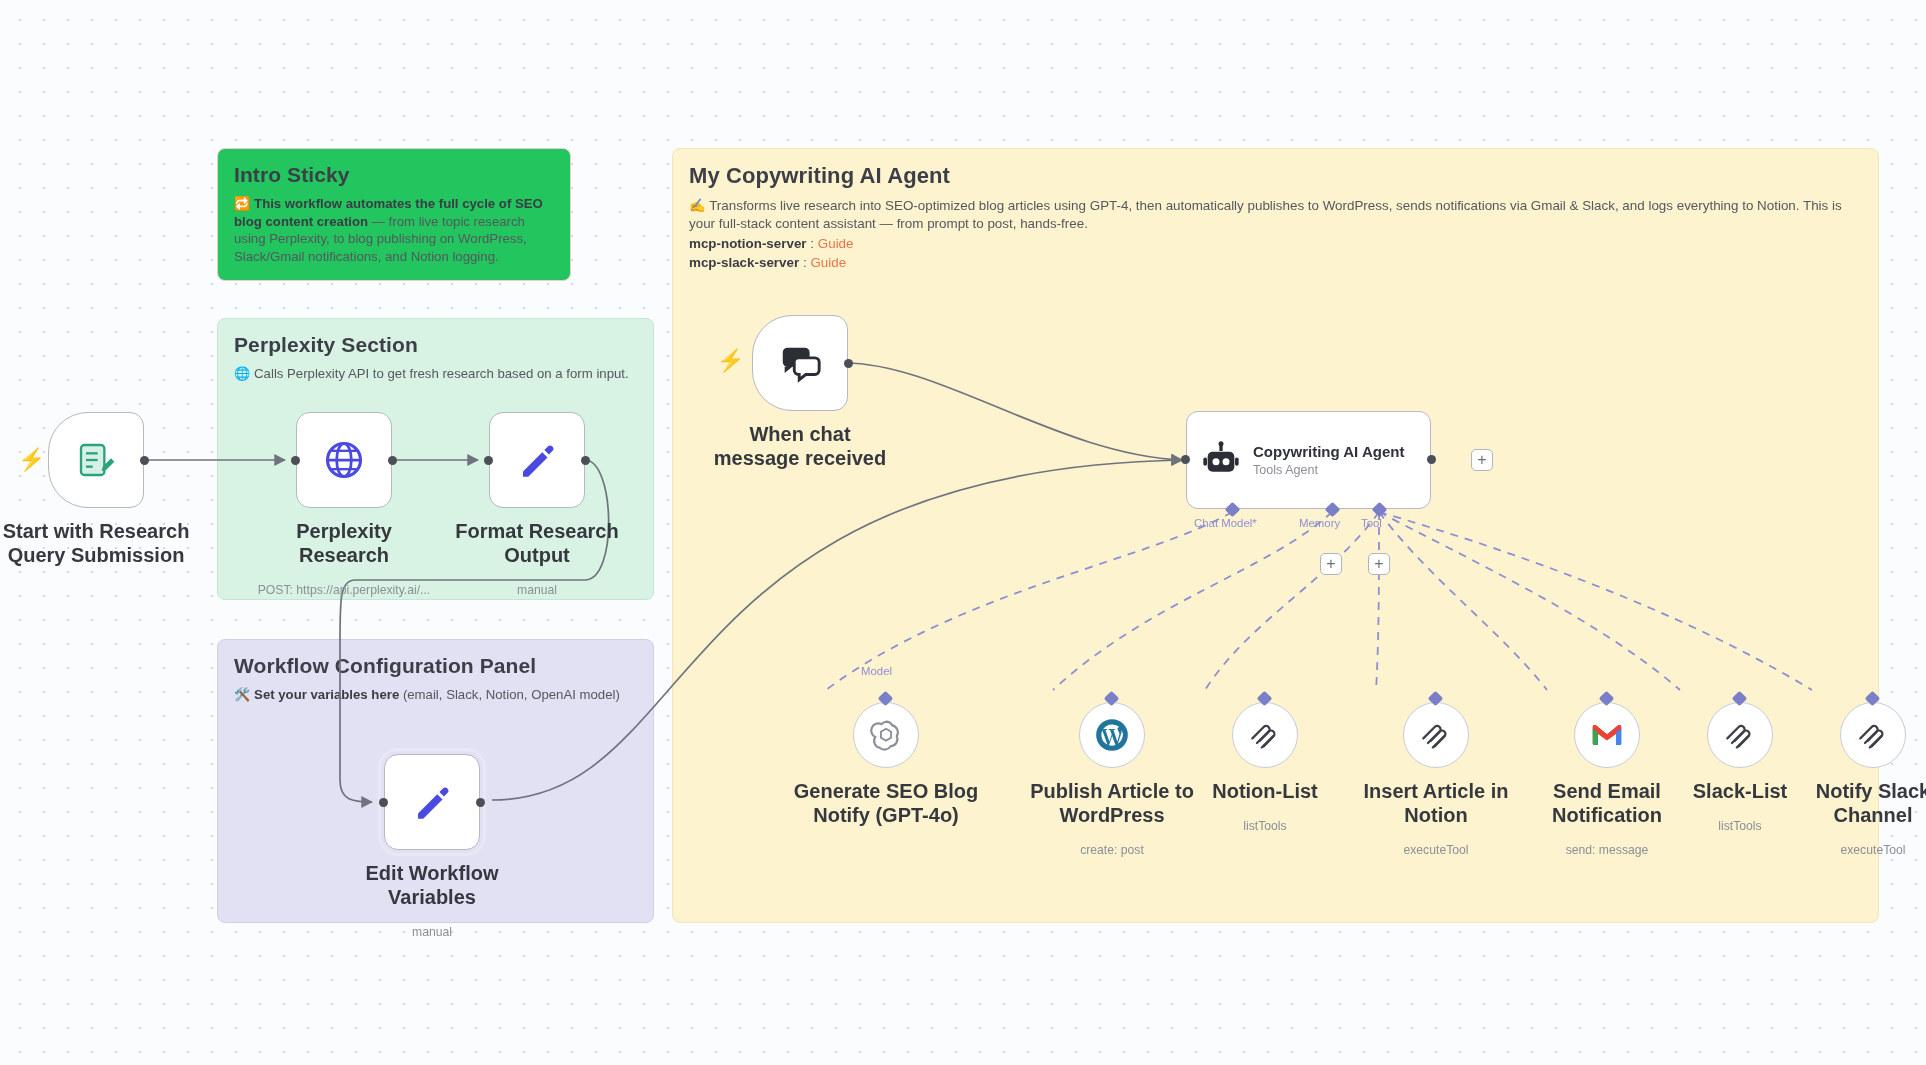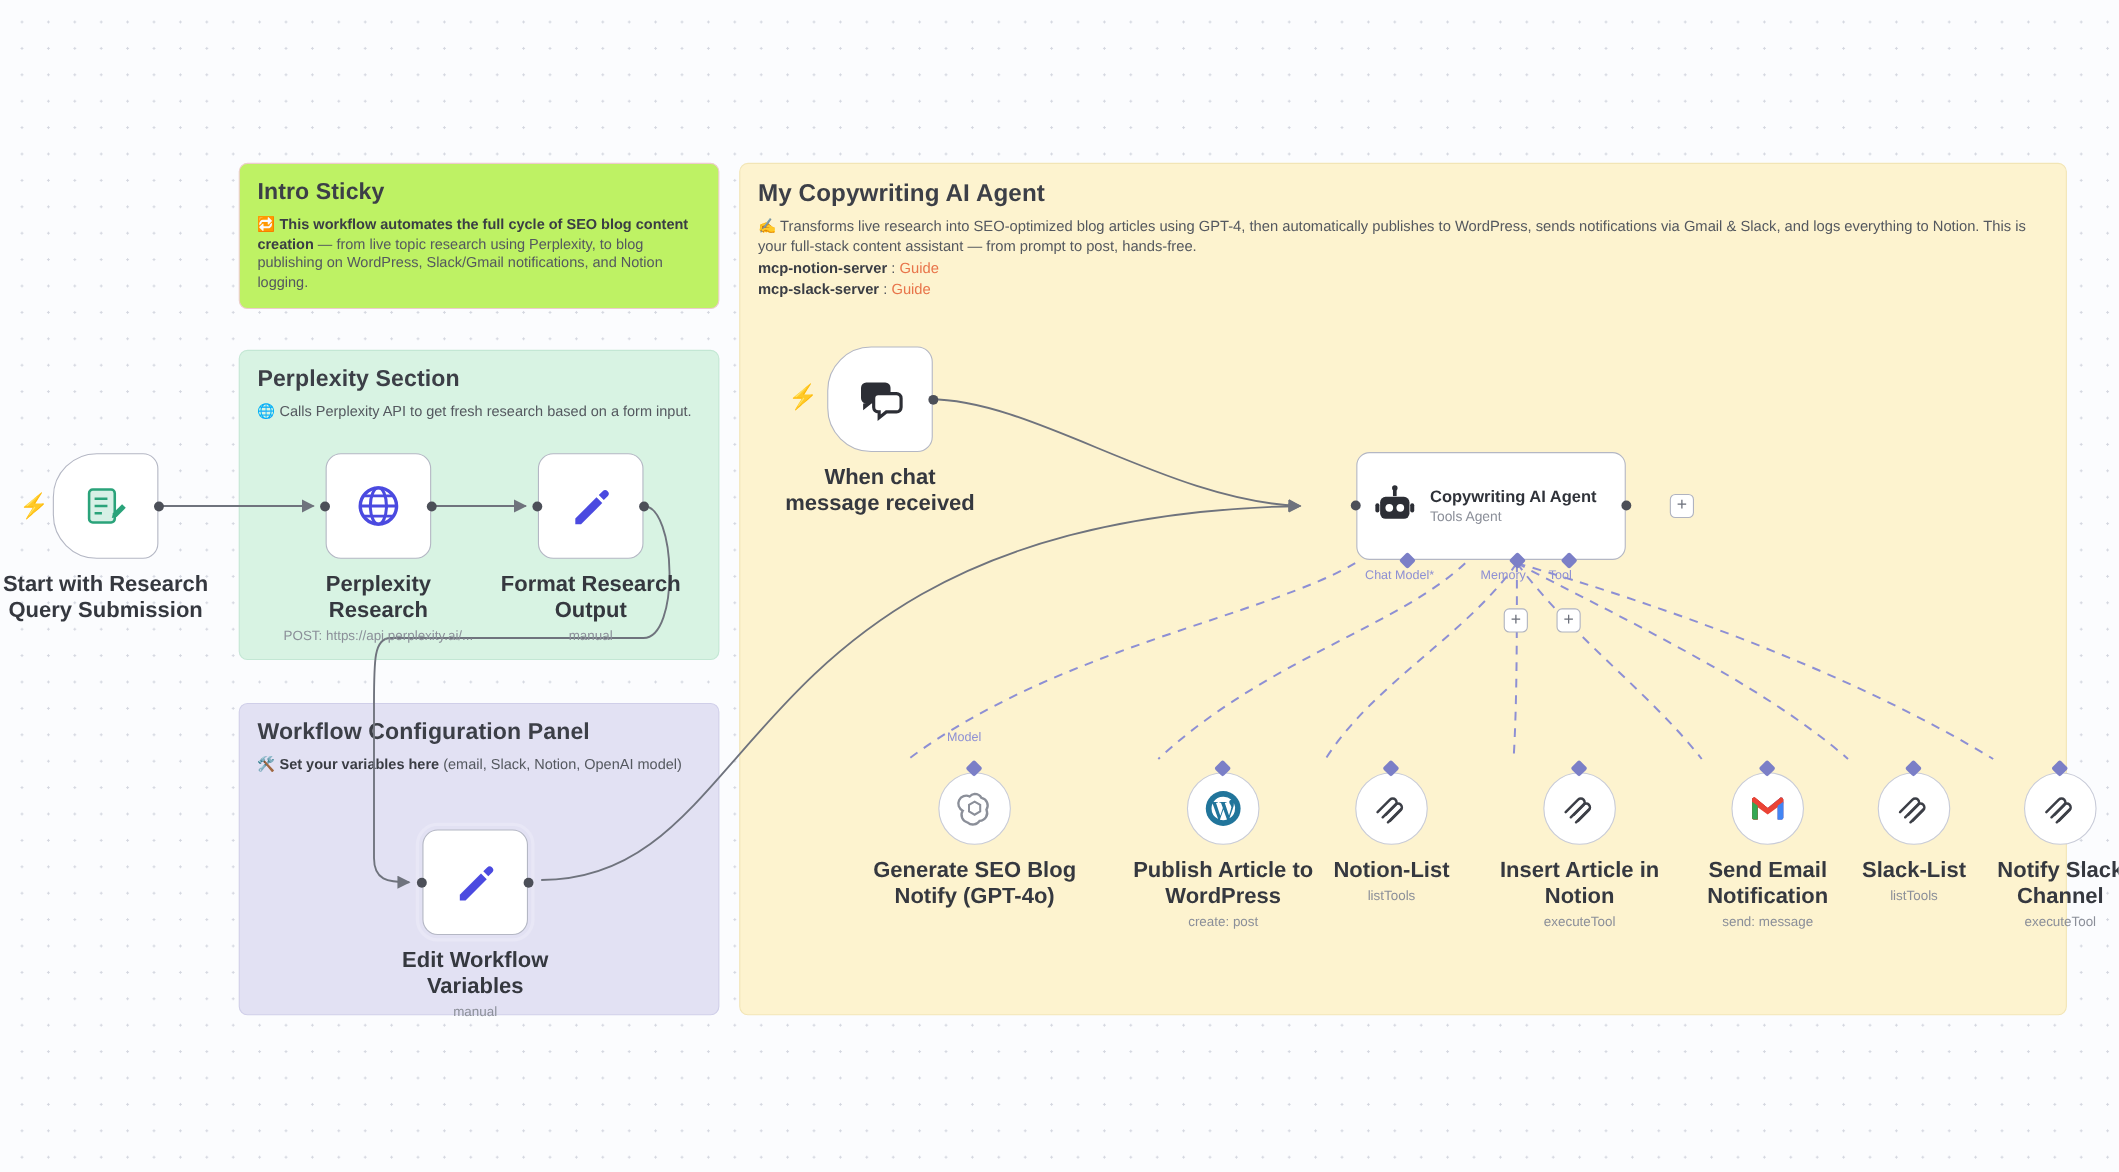--- a/index.html
+++ b/index.html
@@ -18,22 +18,22 @@
     background-position: 8px 8px;
   }
   .layer { position:absolute; inset:0; }
 
   
   .sticky { position:absolute; border-radius:8px; padding:14px 16px 14px 16px; }
   .sticky h2 { margin:0 0 8px 0; font-size:21px; font-weight:700; color:#3c3f47; letter-spacing:.1px; }
   .sticky .body { font-size:13.2px; line-height:1.33; color:#54585f; }
   .sticky .body b { color:#3a3d44; }
 
-  #sticky-intro { left:217px; top:148px; width:437px; height:133px;
-      background:#bef264; border:1px solid #edcccc; }
+  #sticky-intro { left:217px; top:148px; width:354px; height:133px;
+      background:#22c55e; border:1px solid #edcccc; }
   #sticky-perplexity { left:217px; top:318px; width:437px; height:282px;
       background:#d8f3e3; border:1px solid #c3e7d4; }
   #sticky-config { left:217px; top:639px; width:437px; height:284px;
       background:#e2e1f3; border:1px solid #d0cfe9; }
   #sticky-agent { left:672px; top:148px; width:1207px; height:775px;
       background:#fdf3cf; border:1px solid #f2e5b6; }
   #sticky-agent h2 { font-size:22px; }
   #sticky-agent .body { font-size:13.4px; line-height:1.36; max-width:1190px; }
   .guide-link { color:#e8744a; }
 
@@ -49,21 +49,21 @@
   }
   .nbox.trig { border-top-left-radius:40px; border-bottom-left-radius:40px; }
   .ncircle {
     width:66px; height:66px; border-radius:50%;
     background:#ffffff; border:1.6px solid #c8cbd8;
     display:flex; align-items:center; justify-content:center;
     margin:0 auto;
   }
   .nlabel { text-align:center; font-size:20px; font-weight:700; color:#35383f;
             line-height:1.2; margin-top:11px; width:190px; margin-left:auto; margin-right:auto; }
-  .nsub { text-align:center; font-size:12.2px; color:#8b8f99; margin-top:4px; width:210px;
+  .nsub { text-align:center; font-size:12.2px; color:#8b8f99; margin-top:16px; width:210px;
           margin-left:auto; margin-right:auto; }
 
   
   #node-agent .abox {
     width:245px; height:98px; border-radius:12px; background:#fff;
     border:1.6px solid #b4b7c4; display:flex; align-items:center; padding:0 14px; gap:12px;
   }
   #node-agent .atext .t1 { font-size:15px; font-weight:600; color:#2f3239; line-height:1.18; }
   #node-agent .atext .t2 { font-size:12.6px; color:#8b8f99; margin-top:3px; }
 
@@ -225,21 +225,21 @@
     <div class="nbox trig">
       <svg class="ico" width="46" height="46" viewBox="0 0 24 24">
         <path d="M3 6.5a2.5 2.5 0 0 1 2.5-2.5h9A2.5 2.5 0 0 1 17 6.5v5A2.5 2.5 0 0 1 14.5 14H8l-4 3.2V14H5.5A2.5 2.5 0 0 1 3 11.5z" fill="#2c2e35"></path>
         <path d="M9 11.5a2.2 2.2 0 0 1 2.2-2.2h8.6A2.2 2.2 0 0 1 22 11.5v4.3a2.2 2.2 0 0 1-2.2 2.2H15l-3.4 2.7V18h-.4A2.2 2.2 0 0 1 9 15.8z" fill="#ffffff" stroke="#2c2e35" stroke-width="1.5"></path>
       </svg>
     </div>
     <div class="port" style="left:92px; top:44px;"></div>
     <div class="nlabel" style="margin-left:-47px;">When chat message received</div>
   </div>
 
-  <div class="node" id="node-agent" style="left:1233px; top:411px;">
+  <div class="node" id="node-agent" style="left:1186px; top:411px;">
     <div class="abox">
       <svg class="ico" width="40" height="40" viewBox="0 0 24 24">
         <rect x="4" y="7" width="16" height="12" rx="3" fill="#2c2e35"></rect>
         <circle cx="9" cy="13" r="2.1" fill="#ffffff"></circle>
         <circle cx="15" cy="13" r="2.1" fill="#ffffff"></circle>
         <rect x="11" y="2.6" width="2" height="4" fill="#2c2e35"></rect>
         <circle cx="12" cy="2.2" r="1.5" fill="#2c2e35"></circle>
         <rect x="1.4" y="10.5" width="2.2" height="5" rx="1.1" fill="#2c2e35"></rect>
         <rect x="20.4" y="10.5" width="2.2" height="5" rx="1.1" fill="#2c2e35"></rect>
       </svg>

